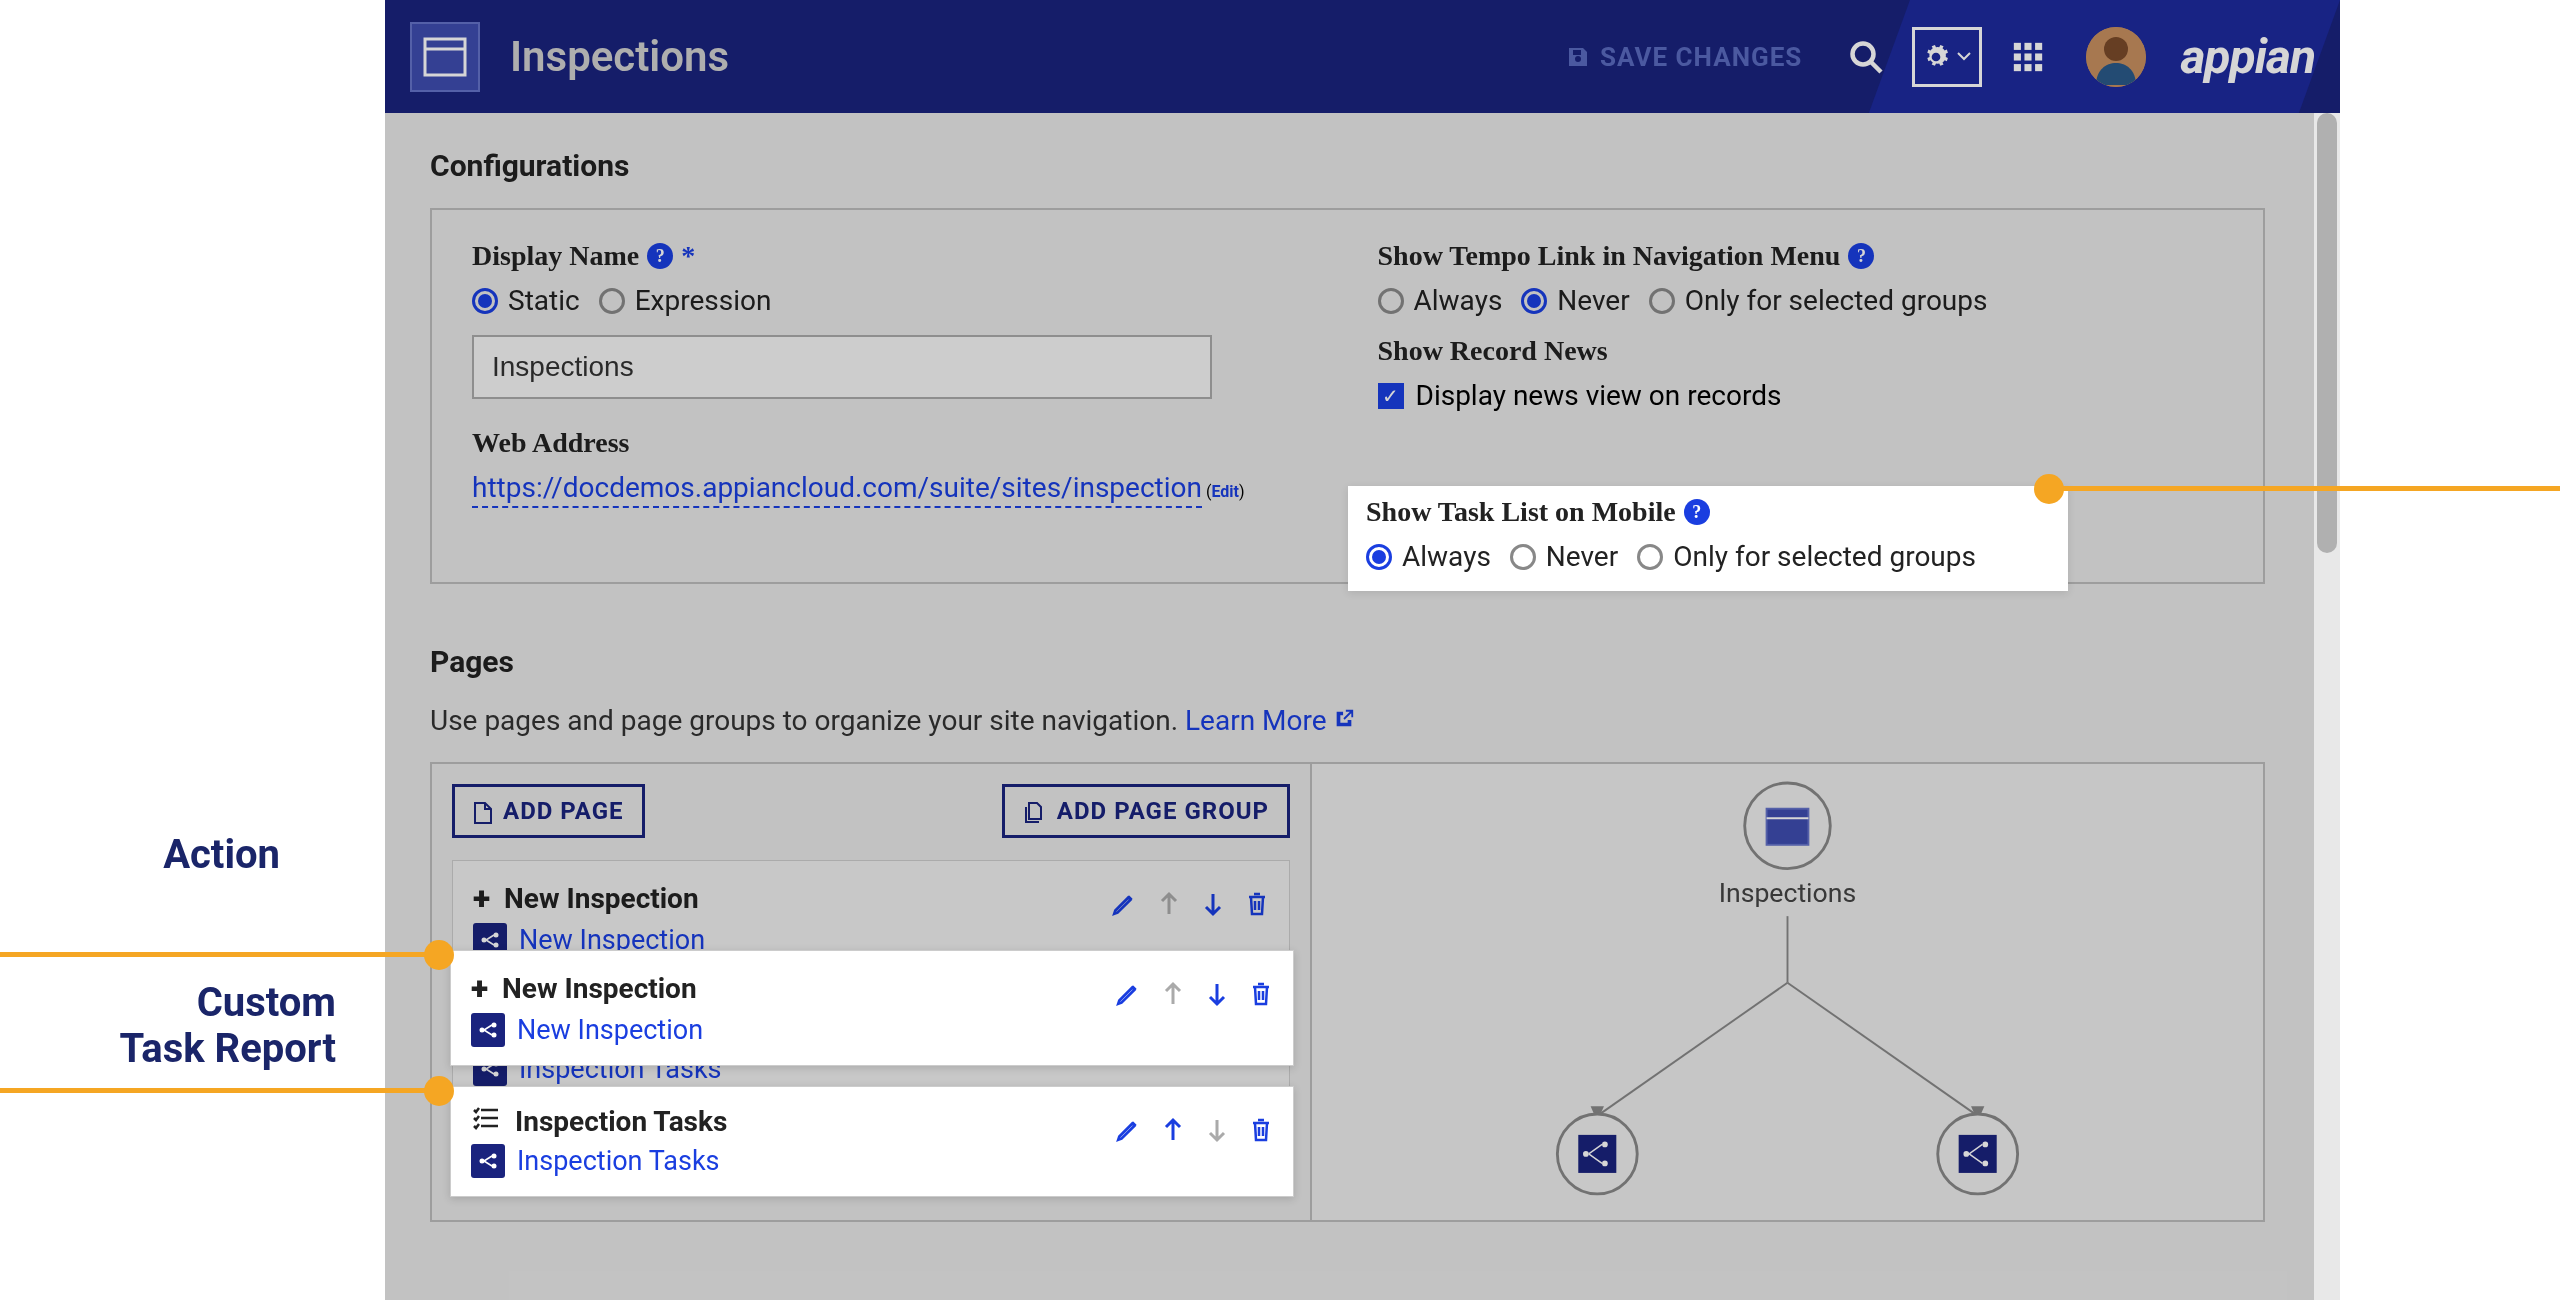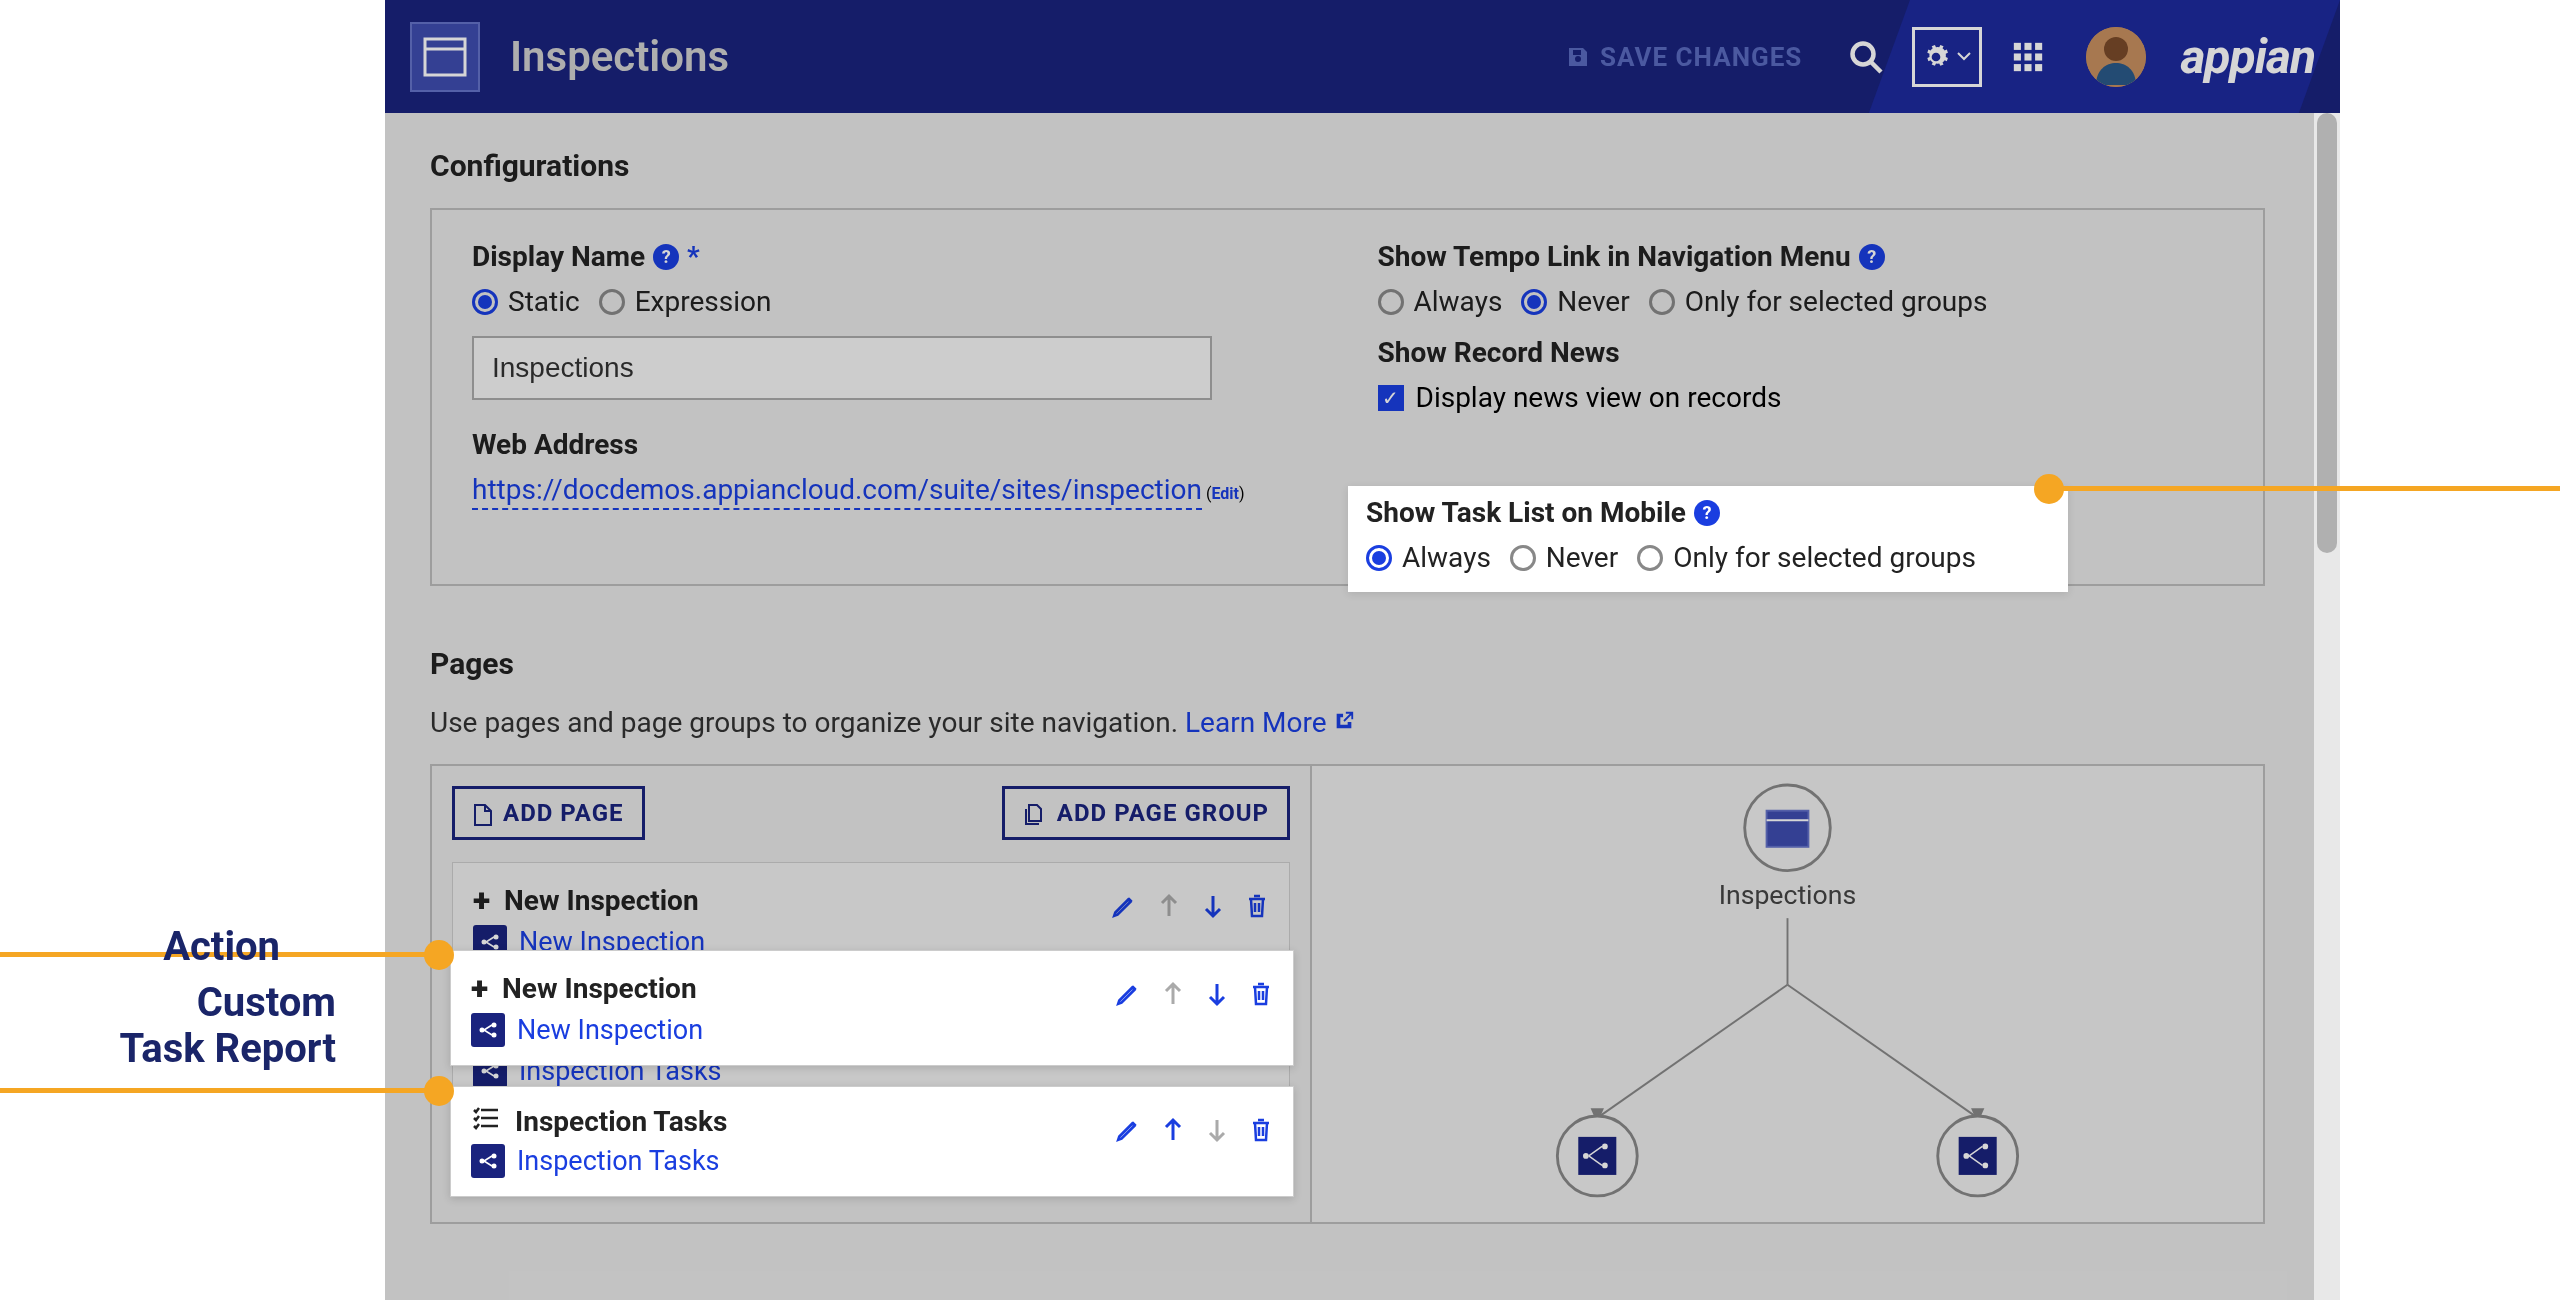--- a/index.html
+++ b/index.html
@@ -25,21 +25,21 @@
     .brand-slant { position: absolute; right: 0; top: 0; width: 430px; height: 113px; background: #1d2a9e; transform: skewX(-20deg); transform-origin: top right; z-index: -1; }
     
     
     .body { position: absolute; top: 113px; left: 0; right: 30px; bottom: 0; padding: 35px 45px; overflow: hidden; }
     
     .section-title { font-size: 30px; font-weight: 700; color: #222; margin-bottom: 25px; }
     
     .config-box { border: 2px solid #bbb; padding: 30px 40px; display: flex; gap: 60px; margin-bottom: 60px; position: relative; }
     .config-col { flex: 1; }
     
-    .field-label { font-size: 28px; font-weight: 700; color: #222; margin-bottom: 12px; display: flex; align-items: center; gap: 8px; }
+    .field-label { font-size: 28px; font-weight: 700; color: #222; margin-bottom: 12px; display: flex; align-items: center; gap: 8px; font-family: Liberation Serif, serif; }
     .help-icon { width: 26px; height: 26px; border-radius: 50%; background: #1a3ee0; color: #fff; font-size: 18px; font-weight: 700; display: inline-flex; align-items: center; justify-content: center; }
     .req-star { color: #1a3ee0; font-weight: 700; }
     
     .radio-row { display: flex; align-items: flex-start; gap: 19px; margin-bottom: 18px; }
     .radio-item { display: flex; align-items: center; gap: 10px; font-size: 28px; color: #222; }
     .radio { width: 26px; height: 26px; border: 3px solid #888; border-radius: 50%; position: relative; }
     .radio.checked { border-color: #1a3ee0; }
     .radio.checked::after { content: ''; position: absolute; top: 3px; left: 3px; width: 14px; height: 14px; border-radius: 50%; background: #1a3ee0; }
     
     .text-input { width: 100%; max-width: 740px; padding: 14px 18px; font-size: 28px; border: 2px solid #aaa; background: #f5f5f5; color: #333; margin-bottom: 28px; }
@@ -417,20 +417,20 @@
             <path d="M4 6h16M9 3h6M6 6l1 17h10l1-17M10 10v9M14 10v9" fill="none" stroke="#1a3ee0" stroke-width="2.5"></path>
           </svg></span>
     </div>
   </div>
 
   <div class="marker" style="left:2034px; top:474px;"></div>
   <div class="marker-line" style="left:2060px; top:486px; width:500px;"></div>
 
   <div class="marker" style="left:424px; top:940px;"></div>
   <div class="marker-line" style="left:0; top:952px; width:430px;"></div>
-  <div class="annotation" style="left:100px; top:924px; width:180px;">Action</div>
+  <div class="annotation" style="left:100px; top:832px; width:180px;">Action</div>
 
   <div class="marker" style="left:424px; top:1076px;"></div>
   <div class="marker-line" style="left:0; top:1088px; width:430px;"></div>
   <div class="annotation" style="left:16px; top:980px; width:320px; white-space:pre-line;">Custom
 Task Report</div>
 
 </div>
 
 </body></html>

